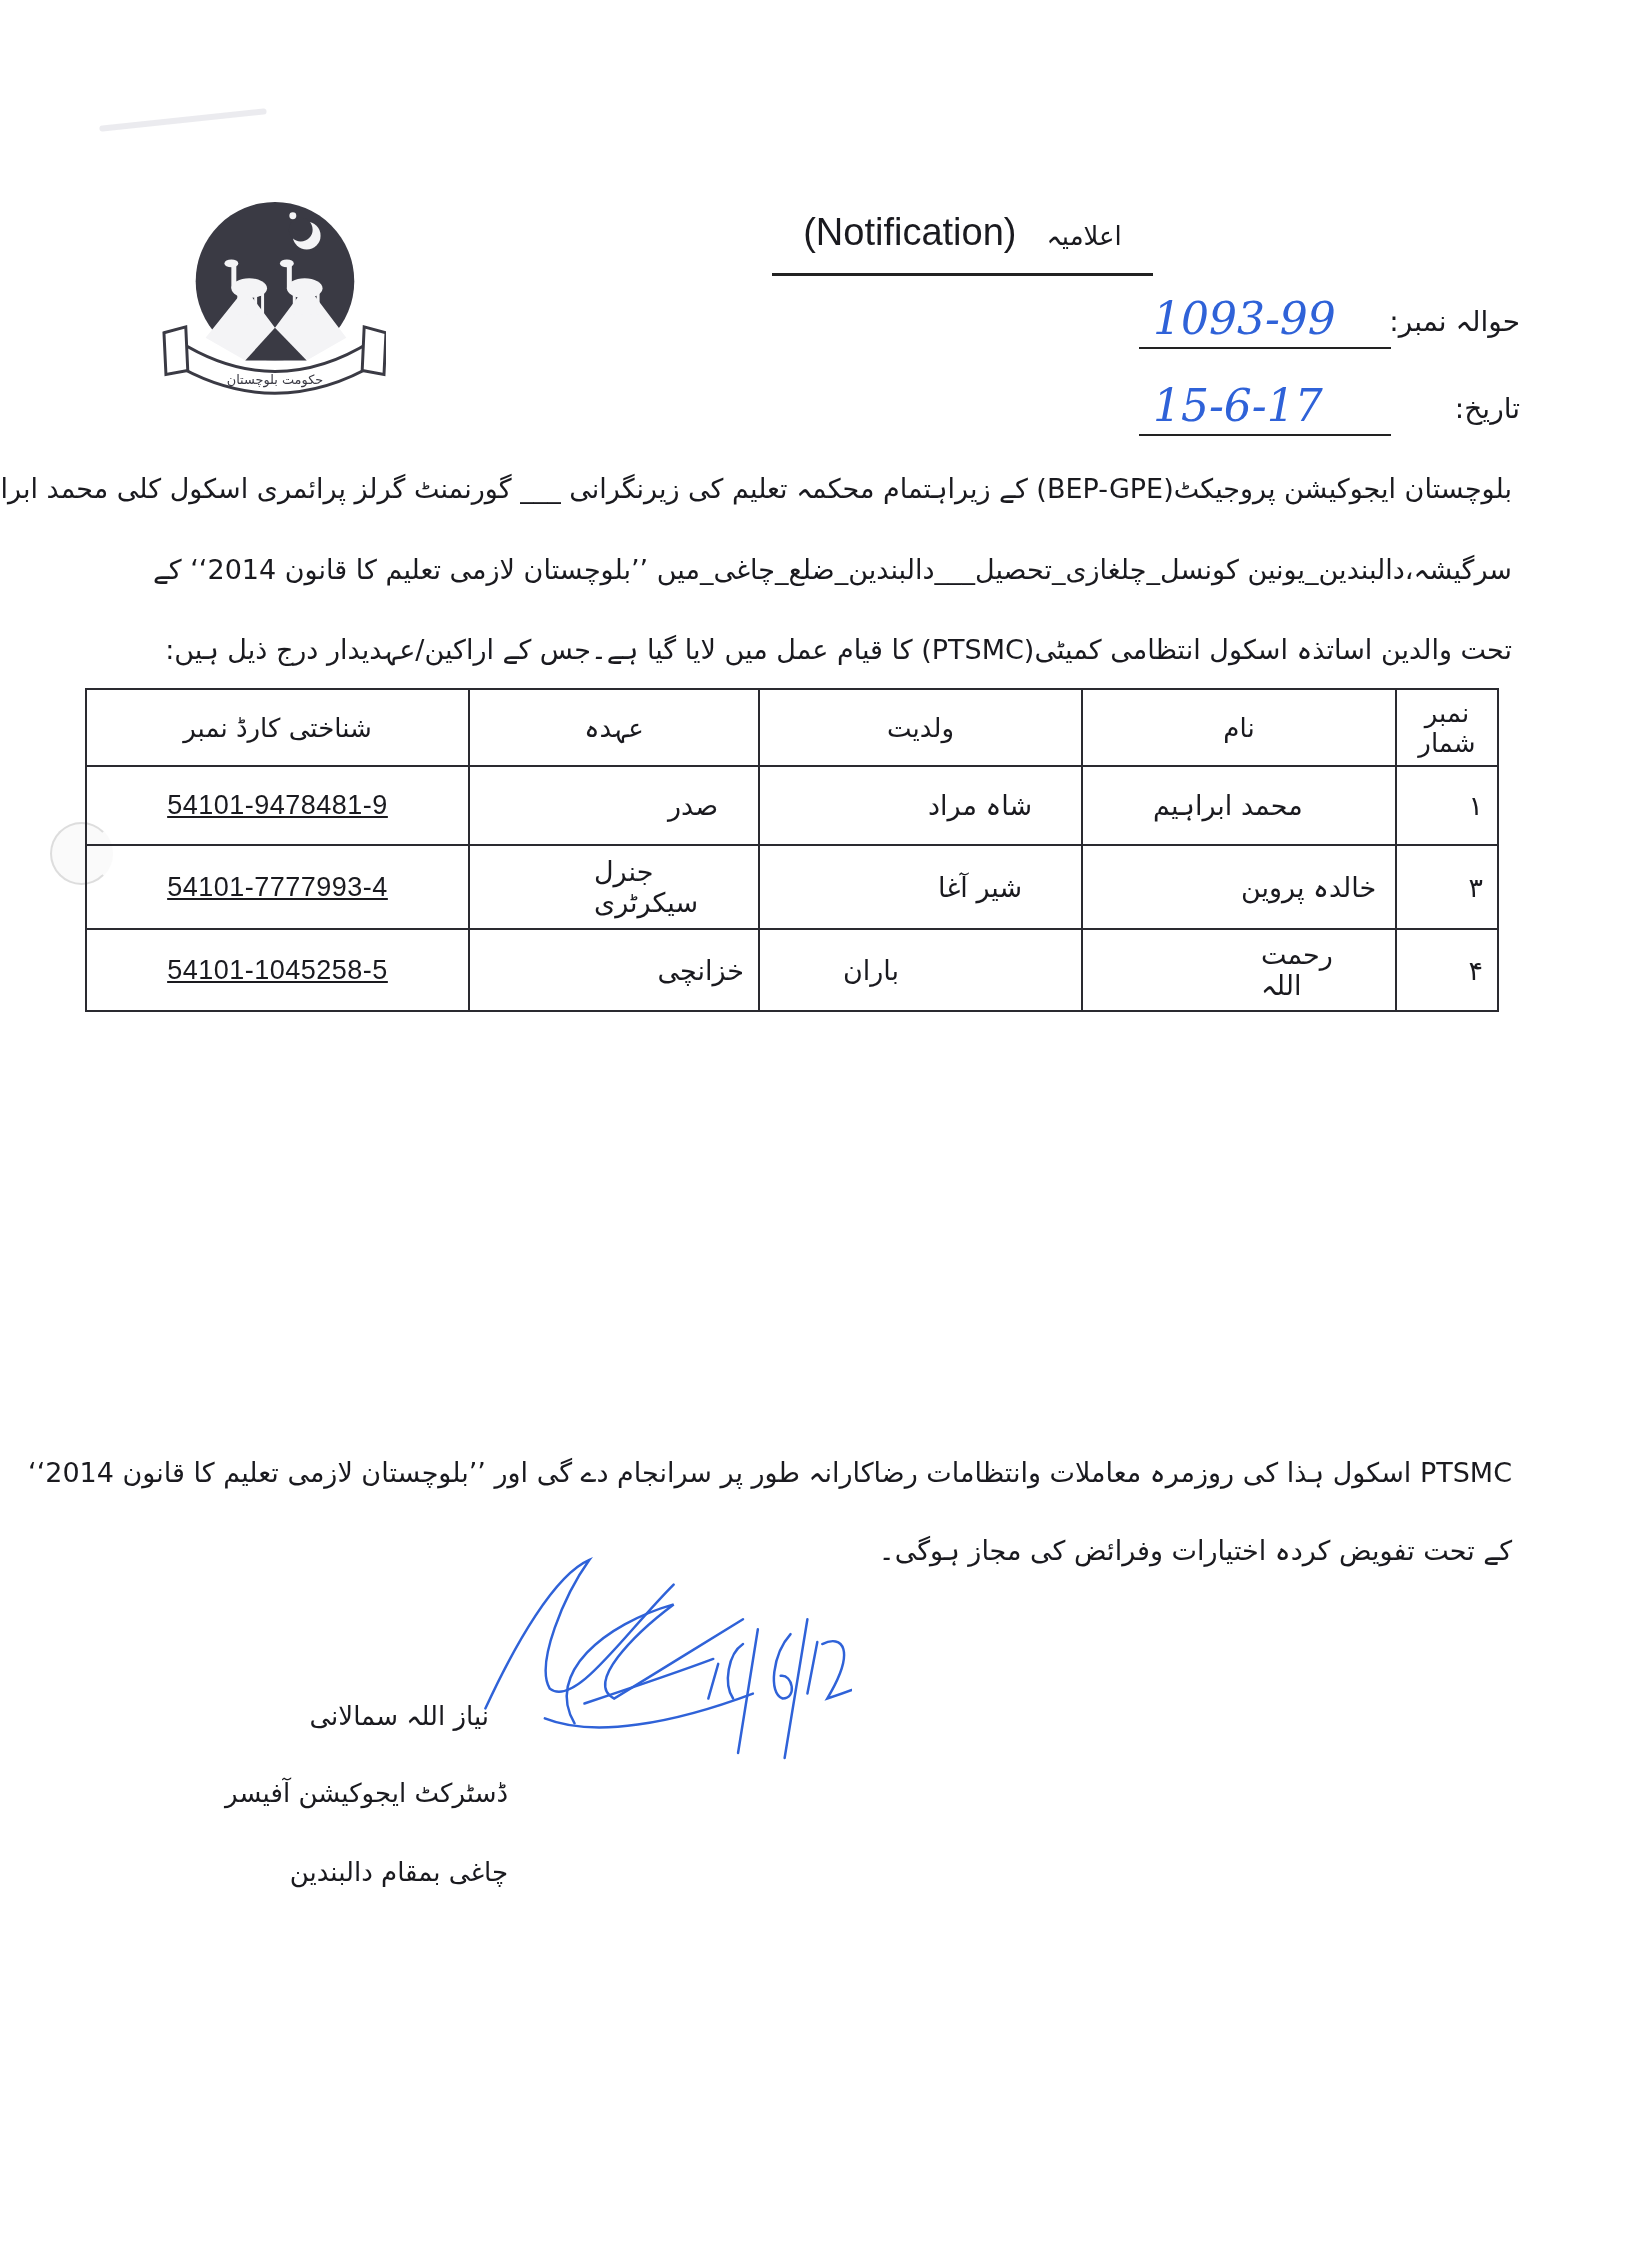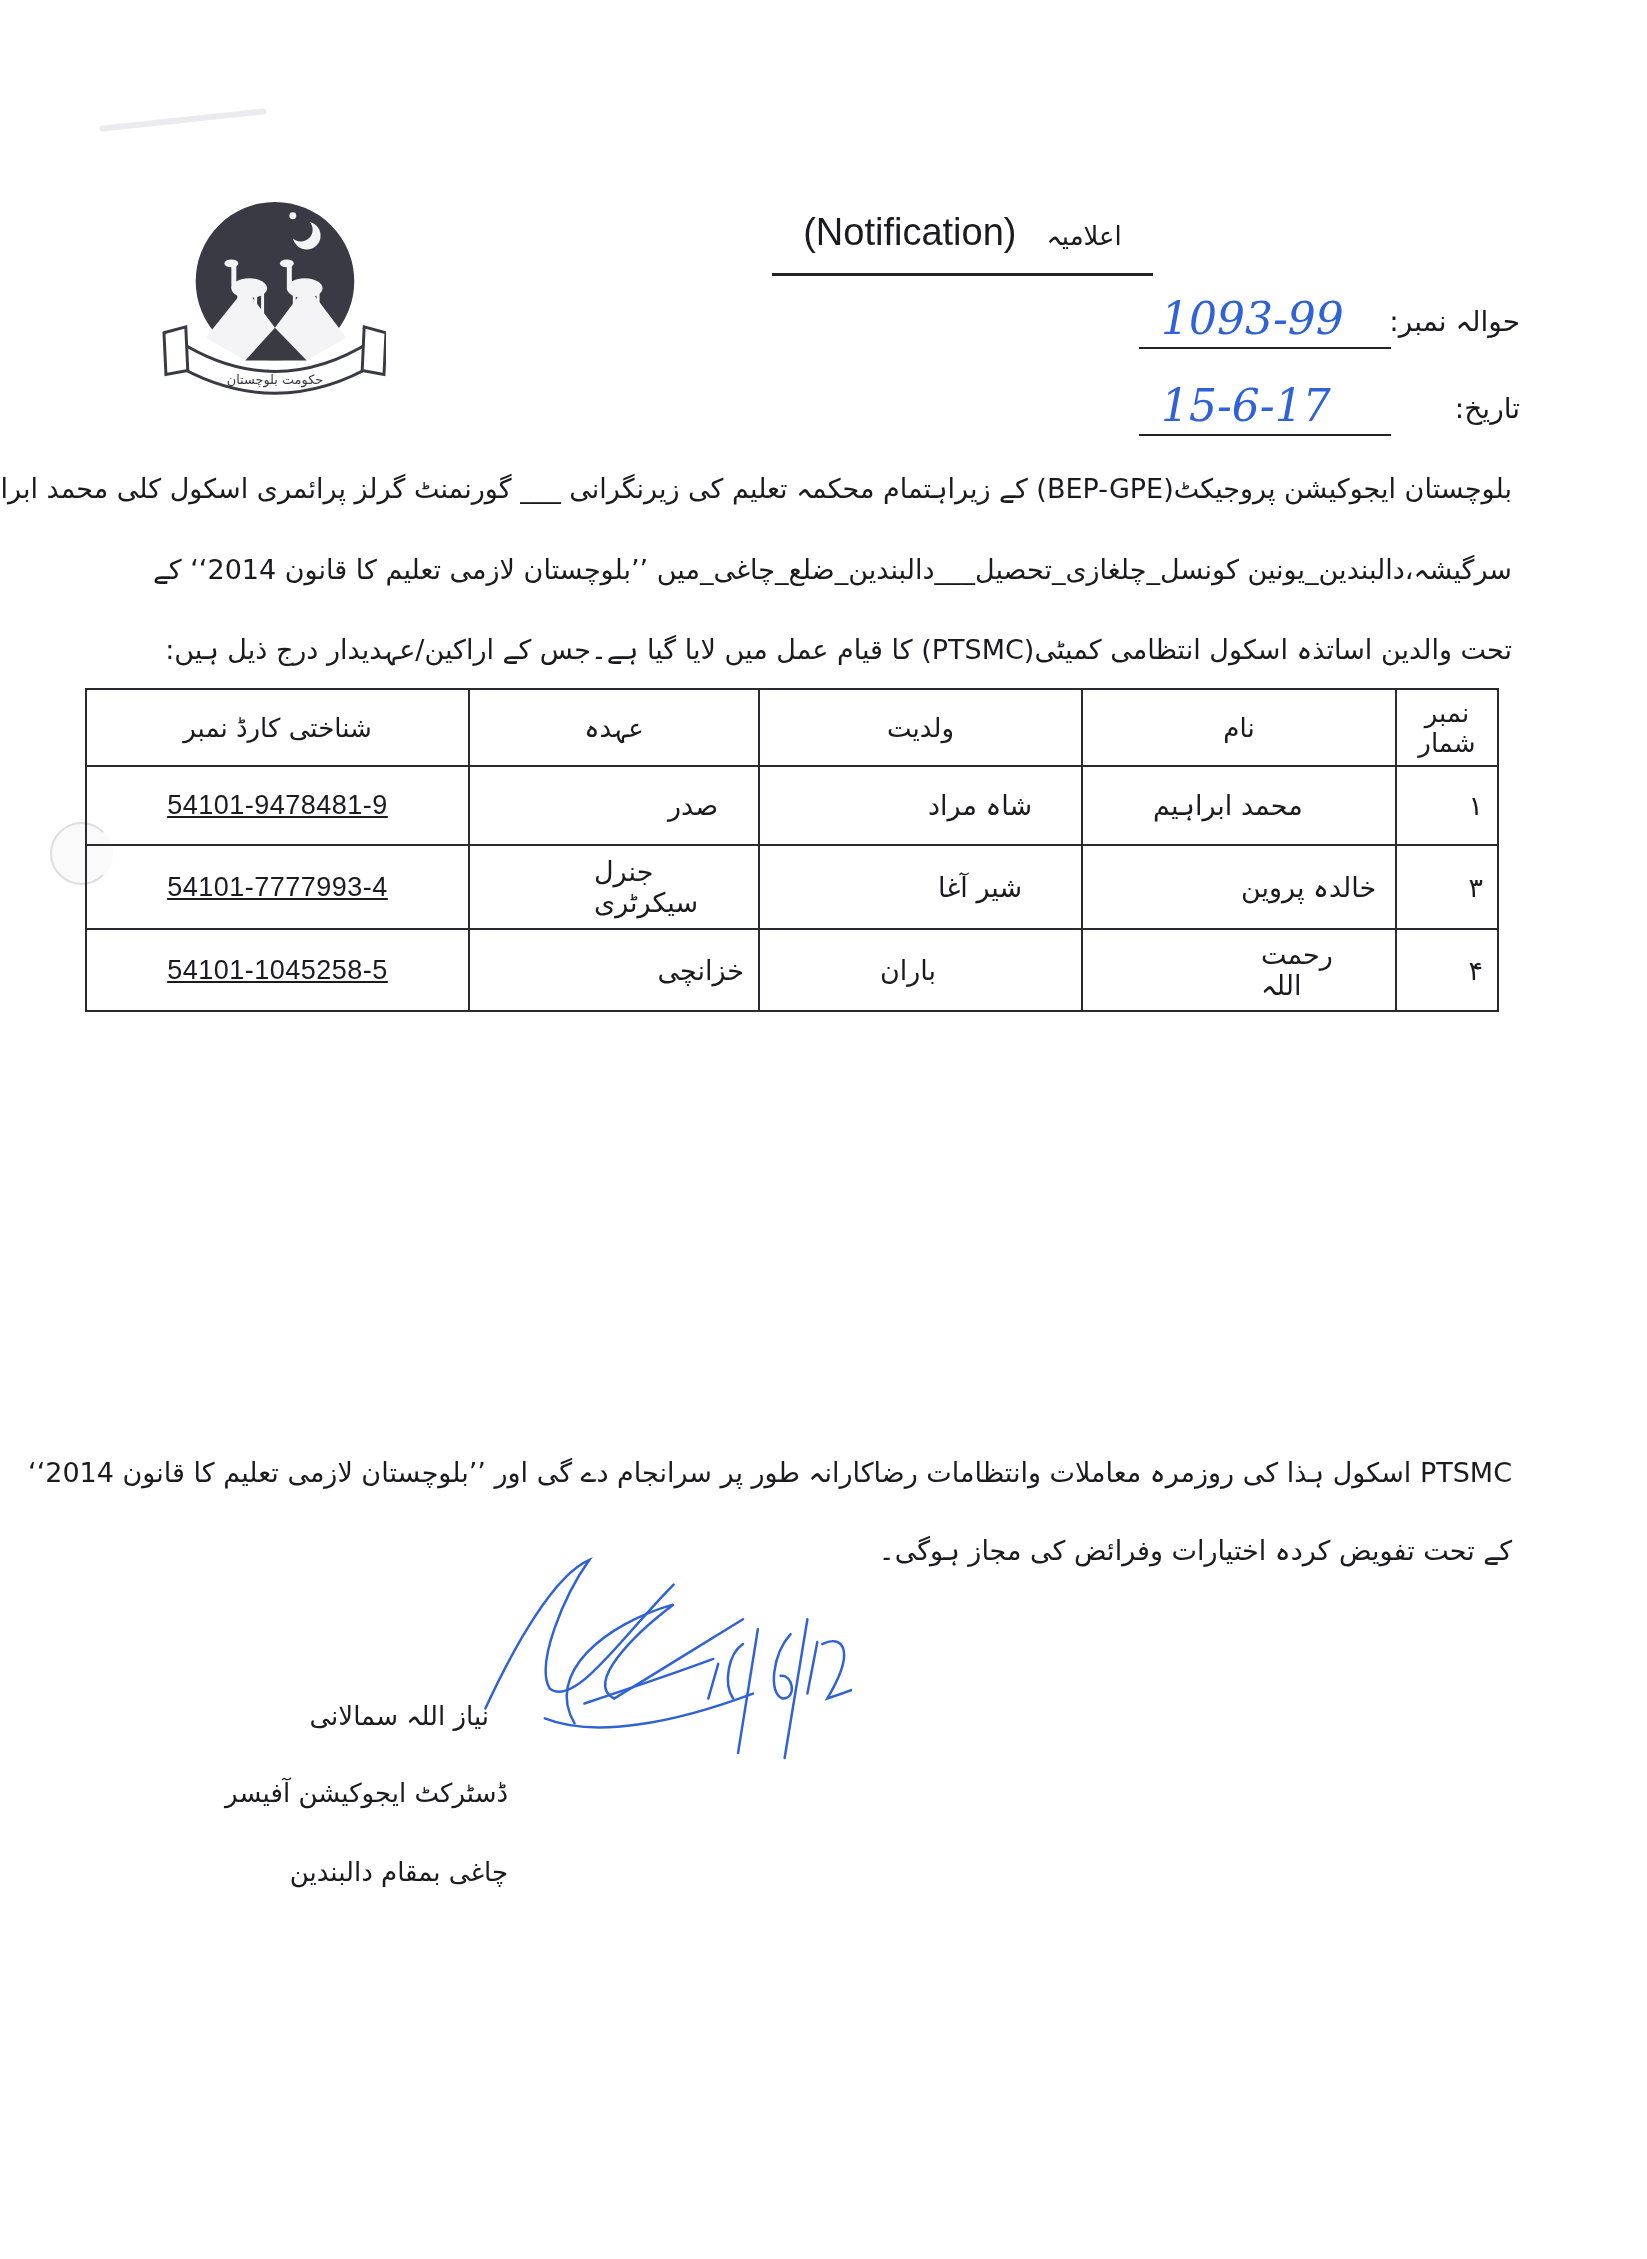--- a/index.html
+++ b/index.html
@@ -13,21 +13,21 @@
   
   .title { left:772px; top:210px; width:381px; height:59px; text-align:center; font-size:38px; }
   .title-underline { left:772px; top:273px; width:381px; height:3px; background:#222; }
   .title .latin { font-size:38px; }
   .title .urdu { font-size:26px; margin-left:18px; }
   
   .ref-row { top:297px; left:1139px; width:381px; height:59px; }
   .date-row { top:384px; left:1139px; width:381px; height:59px; }
   .meta-label { position:absolute; right:0; top:8px; font-size:28px; direction:rtl; }
   .meta-line { position:absolute; left:0; width:252px; height:2px; background:#222; top:50px; }
-  .meta-value { position:absolute; left:22px; top:-4px; font-size:44px; }
+  .meta-value { position:absolute; left:14px; top:-4px; font-size:44px; }
   
   .para-line { right:135px; font-size:27px; line-height:40px; text-align:right; }
   
   table.members { position:absolute; left:85px; top:688px; width:1412px; border-collapse:collapse; table-layout:fixed; }
   table.members td, table.members th { border:2.5px solid #2a2a30; padding:0 14px; font-weight:normal; }
   table.members th { height:75px; font-size:26px; direction:rtl; text-align:center; }
   table.members td { font-size:27px; }
   td.cnic { font-family:"Liberation Sans", sans-serif; font-size:32px; text-align:center; padding-left:14px; letter-spacing:0.5px;text-decoration:underline; }
   td.rtl { direction:rtl; text-align:left; }
   td.num { direction:rtl; text-align:right; padding-right:30px; font-size:28px; }
@@ -128,21 +128,21 @@
   <tr style="height:84px">
     <td class="cnic">54101-7777993-4</td>
     <td class="rtl" style="padding-left:124px">جنرل سیکرٹری</td>
     <td class="rtl" style="padding-left:178px">شیر آغا</td>
     <td class="rtl" style="padding-left:158px">خالدہ پروین</td>
     <td class="num">۳</td>
   </tr>
   <tr style="height:82px">
     <td class="cnic">54101-1045258-5</td>
     <td class="rtl" style="padding-left:188px">خزانچی</td>
-    <td class="rtl" style="padding-left:120px">باران</td>
+    <td class="rtl" style="padding-left:83px">باران</td>
     <td class="rtl" style="padding-left:178px">رحمت اللہ</td>
     <td class="num">۴</td>
   </tr>
 </tbody>
   </table>
 
 <div class="abs urdu closing" style="top:1453px;">PTSMC اسکول ہذا کی روزمرہ معاملات وانتظامات رضاکارانہ طور پر سرانجام دے گی اور ’’بلوچستان لازمی تعلیم کا قانون 2014‘‘</div>
 <div class="abs urdu closing" style="top:1531px;">کے تحت تفویض کردہ اختیارات وفرائض کی مجاز ہوگی۔</div>
 
 <div class="abs sig-svg">

